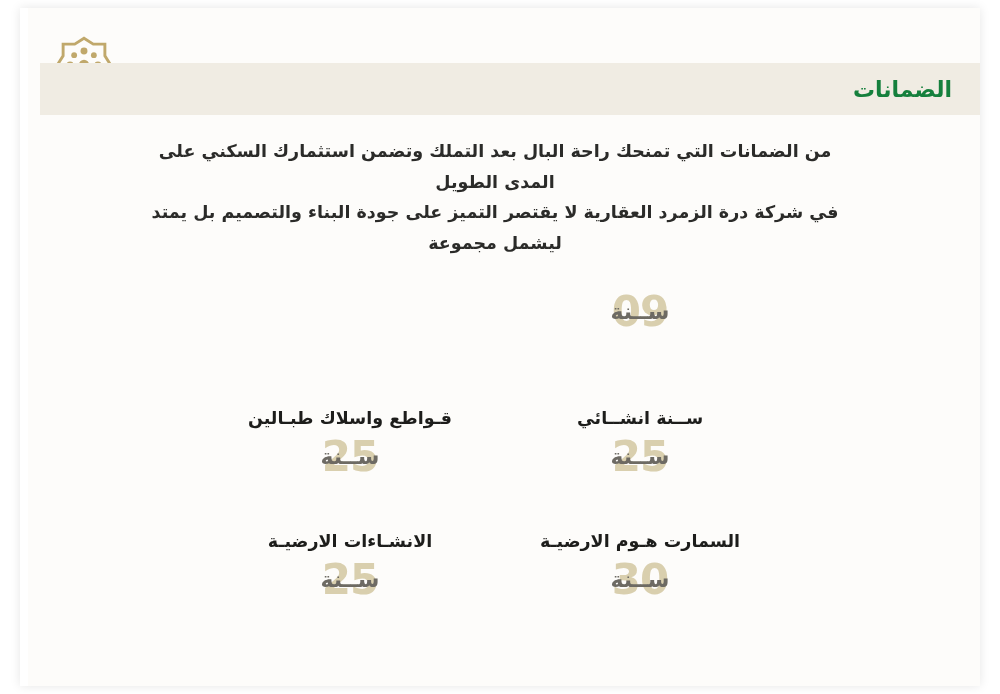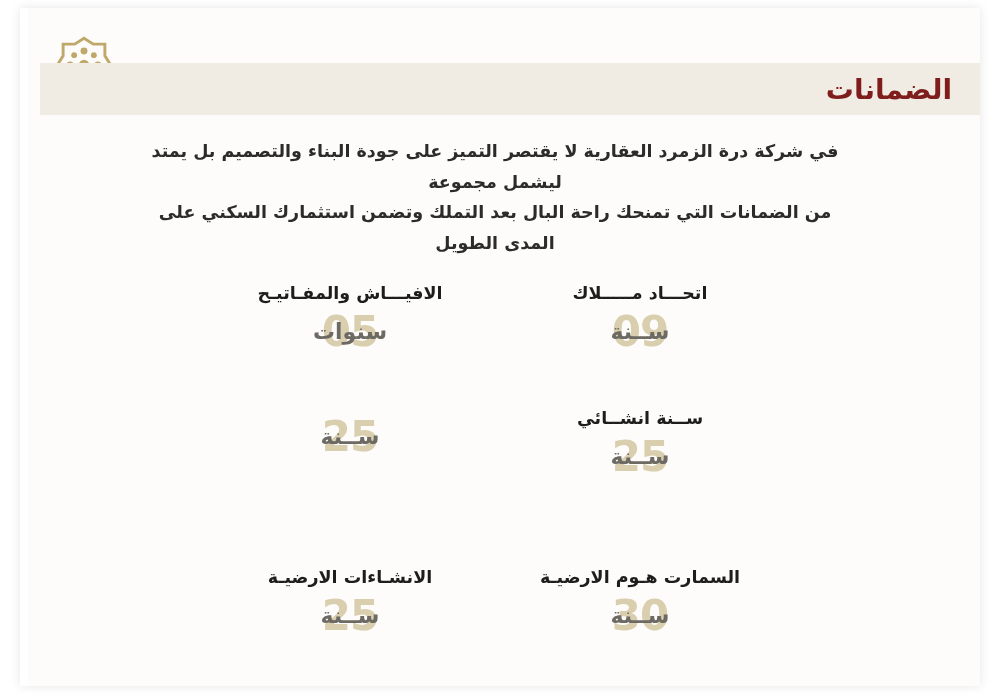--- a/index.html
+++ b/index.html
@@ -65,23 +65,23 @@
     width: 940px;
     height: 52px;
     background: #f0ece3;
     display: flex;
     align-items: center;
     justify-content: flex-start;
     padding-right: 28px;
     box-sizing: border-box;
   }
   .title-bar .title {
-    font-size: 28px;
-    font-weight: bold;
-    color: #7f1d1d;
+    font-size: 22px;
+    font-weight: bold;
+    color: #15803d;
     letter-spacing: 1px;
   }
 
   
   .intro {
     position: absolute;
     right: 140px;
     top: 128px;
     width: 690px;
     text-align: center;
@@ -133,21 +133,21 @@
     font-weight: bold;
     color: #6d6a63;
     letter-spacing: 1px;
   }
 
   
   .col-right { right: 190px; }
   .col-left  { right: 480px; }
   .row1 { top: 10px; }
   .row2 { top: 135px; }
-  .row3 { top: 258px; margin-top: 36px; }
+  .row3 { top: 258px; }
 </style>
 </head>
 <body>
 
 <div class="page">
   <div class="slide">
     <div class="bg-band"></div>
 
     <div class="logo">
       <svg viewBox="0 0 100 100" width="58" height="58" aria-hidden="true">
@@ -164,51 +164,44 @@
           <circle cx="67" cy="67" r="5"></circle>
         </g>
       </svg>
     </div>
 
     <div class="title-bar">
       <span class="title">الضمانات</span>
     </div>
 
     <div class="intro">
+      <div>من الضمانات التي تمنحك راحة البال بعد التملك وتضمن استثمارك السكني على المدى الطويل</div>
       <div>في شركة درة الزمرد العقارية لا يقتصر التميز على جودة البناء والتصميم بل يمتد ليشمل مجموعة</div>
-      <div>من الضمانات التي تمنحك راحة البال بعد التملك وتضمن استثمارك السكني على المدى الطويل</div>
     </div>
 
     <div class="grid">
 
       <div class="cell col-right row1">
-        <div class="label">اتحـــاد مـــــلاك</div>
         <div class="value">
           <span class="num">09</span>
           <span class="word">ســنة</span>
         </div>
       </div>
 
-      <div class="cell col-left row1">
-        <div class="label">الافيـــاش والمفـاتيـح</div>
-        <div class="value">
-          <span class="num">05</span>
-          <span class="word">سنوات</span>
-        </div>
-      </div>
 
       <div class="cell col-right row2">
         <div class="label">ســنة انشــائي</div>
         <div class="value">
           <span class="num">25</span>
           <span class="word">ســنة</span>
         </div>
       </div>
 
       <div class="cell col-left row2">
+        <div class="label">قـواطع واسلاك طبـالين</div>
         <div class="value">
           <span class="num">25</span>
           <span class="word">ســنة</span>
         </div>
       </div>
 
       <div class="cell col-right row3">
         <div class="label">السمارت هـوم الارضيـة</div>
         <div class="value">
           <span class="num">30</span>

